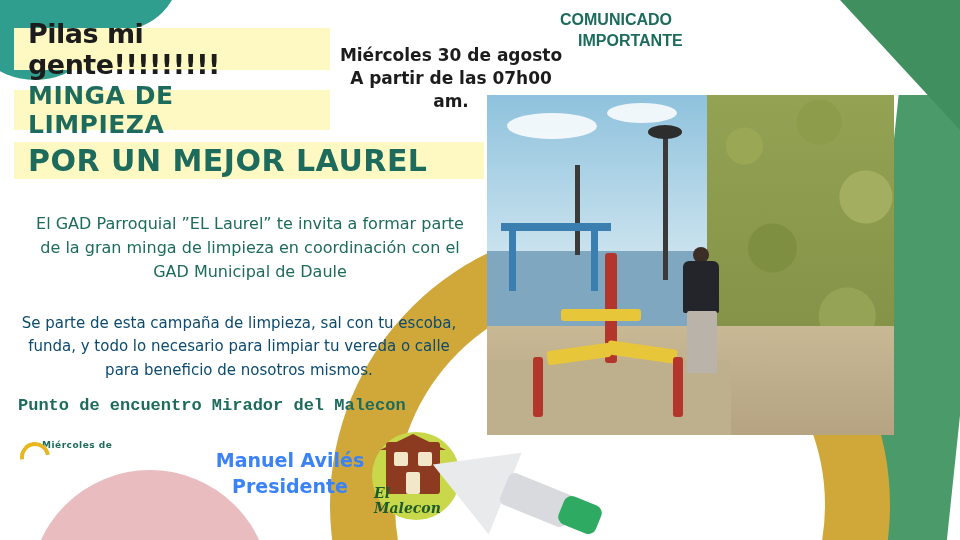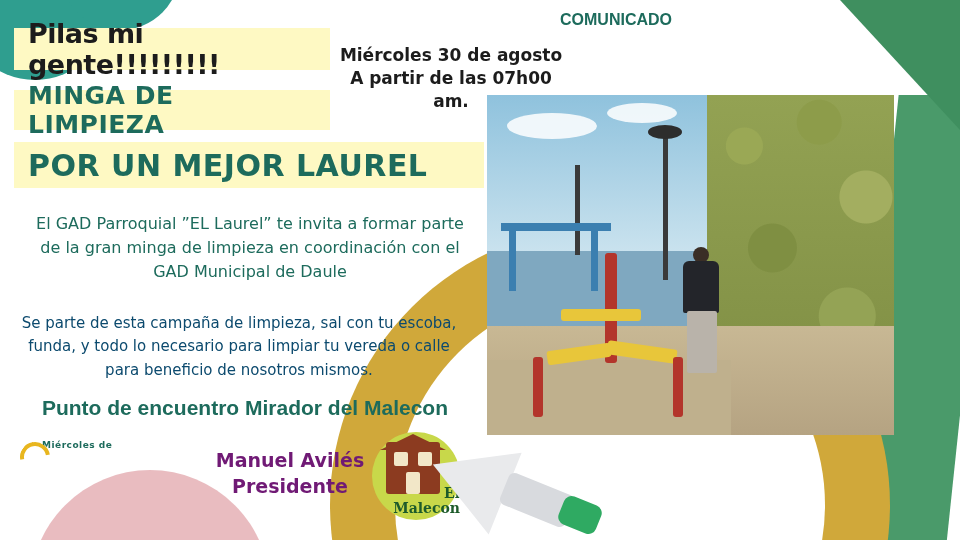--- a/index.html
+++ b/index.html
@@ -200,21 +200,21 @@
     font-size: 25px;
     font-weight: bold;
     color: #1d6b5c;
     letter-spacing: 0.5px;
     font-family: "DejaVu Sans", sans-serif;
   }
   #laurel {
     left: 14px;
     top: 142px;
     width: 470px;
-    height: 46px;
+    height: 37px;
   }
   #laurel .txt {
     font-size: 30px;
     font-weight: bold;
     color: #1d6b5c;
     letter-spacing: 0.5px;
     font-family: "DejaVu Sans", sans-serif;
   }
 
   
@@ -266,33 +266,33 @@
     color: #0c4a6e;
     font-size: 15px;
     line-height: 1.55;
     font-family: "DejaVu Sans", sans-serif;
   }
   #meeting {
     position: absolute;
     left: 18px;
     top: 396px;
     width: 430px;
-    text-align: right;
+    text-align: left;
     color: #1d6b5c;
-    font-size: 21px;
-    font-weight: bold;
-    font-family: Liberation Sans, sans-serif;
+    font-size: 17px;
+    font-weight: bold;
+    font-family: Liberation Mono, monospace;
   }
   #signature {
     position: absolute;
     left: 180px;
     top: 448px;
     width: 220px;
     text-align: center;
-    color: #701a75;
+    color: #3b82f6;
     font-size: 19px;
     font-weight: bold;
     line-height: 1.35;
     font-family: "DejaVu Sans", sans-serif;
   }
 
   
   #daule-logo {
     position: absolute;
     left: 20px;
@@ -359,22 +359,23 @@
   }
   .ll-win {
     position: absolute;
     background: #f2e7c8;
     border-radius: 2px;
   }
   .ll-text {
     position: absolute;
     left: 14px; top: 62px;
     width: 86px;
-    text-align: right;
+    text-align: left;
     color: #1d5b2a;
+    font-style: italic;
     font-weight: bold;
     font-size: 14px;
     line-height: 1.05;
     font-family: "DejaVu Serif", serif;
   }
 
   
   #megaphone {
     position: absolute;
     left: 420px;
@@ -458,20 +459,21 @@
     <span class="txt">POR UN MEJOR LAUREL</span>
   </div>
 
   <div id="date-block">
     <div>Miércoles 30 de agosto</div>
     <div>A partir de las 07h00 am.</div>
   </div>
 
   <div id="comunicado">
     <div>COMUNICADO</div>
+    <div class="l2">IMPORTANTE</div>
   </div>
 
   <div id="body1">El GAD Parroquial ”EL Laurel” te invita a formar parte de la gran minga de limpieza en coordinación con el GAD Municipal de Daule</div>
   <div id="body2">Se parte de esta campaña de limpieza, sal con tu escoba, funda, y todo lo necesario para limpiar tu vereda o calle para beneficio de nosotros mismos.</div>
   <div id="meeting">Punto de encuentro  Mirador del Malecon</div>
 
   <div id="signature">
     <div>Manuel Avilés</div>
     <div>Presidente</div>
   </div>

